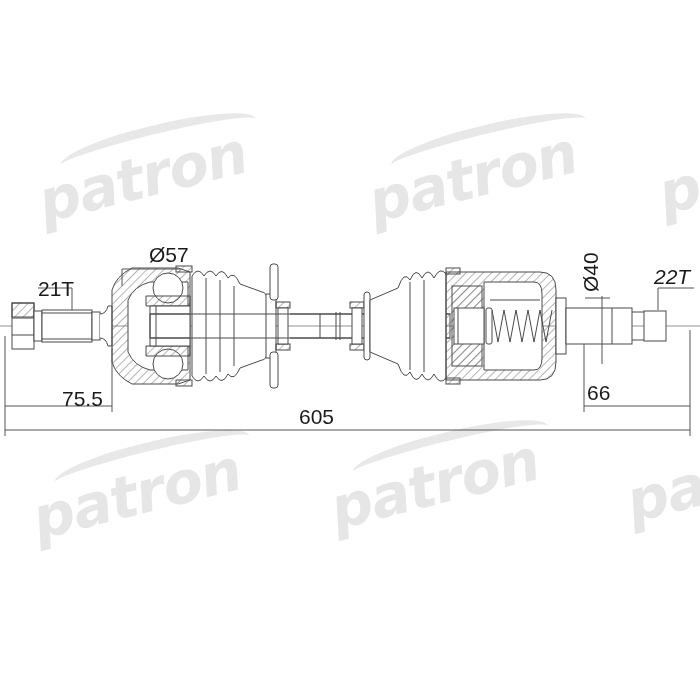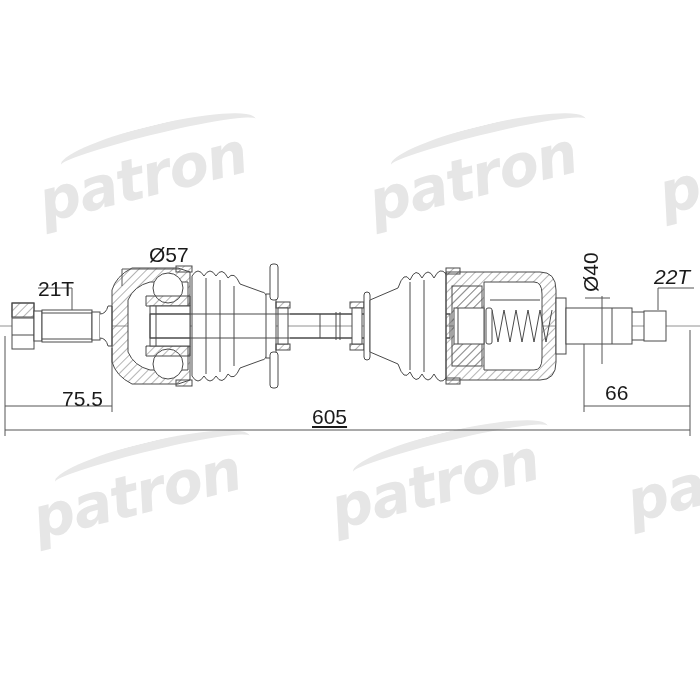--- a/index.html
+++ b/index.html
@@ -128,17 +128,17 @@
       <line x1="690" y1="330" x2="690" y2="436"></line>
       <line x1="584" y1="406" x2="690" y2="406"></line>
 
       <line x1="5" y1="430" x2="690" y2="430"></line>
     </g>
   </svg>
 
   <div class="dim-label" style="left:38px; top:278px;">21T</div>
   <div class="dim-label" style="left:117px; top:244px;margin-left:32px;">Ø57</div>
   <div class="dim-label" style="left:38px; top:388px;margin-left:24px;">75.5</div>
-  <div class="dim-label" style="left:312px; top:406px;text-decoration:underline;">605</div>
+  <div class="dim-label" style="left:299px; top:406px;">605</div>
   <div class="dim-label vertical" style="left:580px; top:292px;">Ø40</div>
   <div class="dim-label" style="left:654px; top:266px;font-style:italic;">22T</div>
-  <div class="dim-label" style="left:605px; top:382px;text-align:right;">66</div>
+  <div class="dim-label" style="left:587px; top:382px;text-align:right;">66</div>
 </div>
 
 </body></html>

